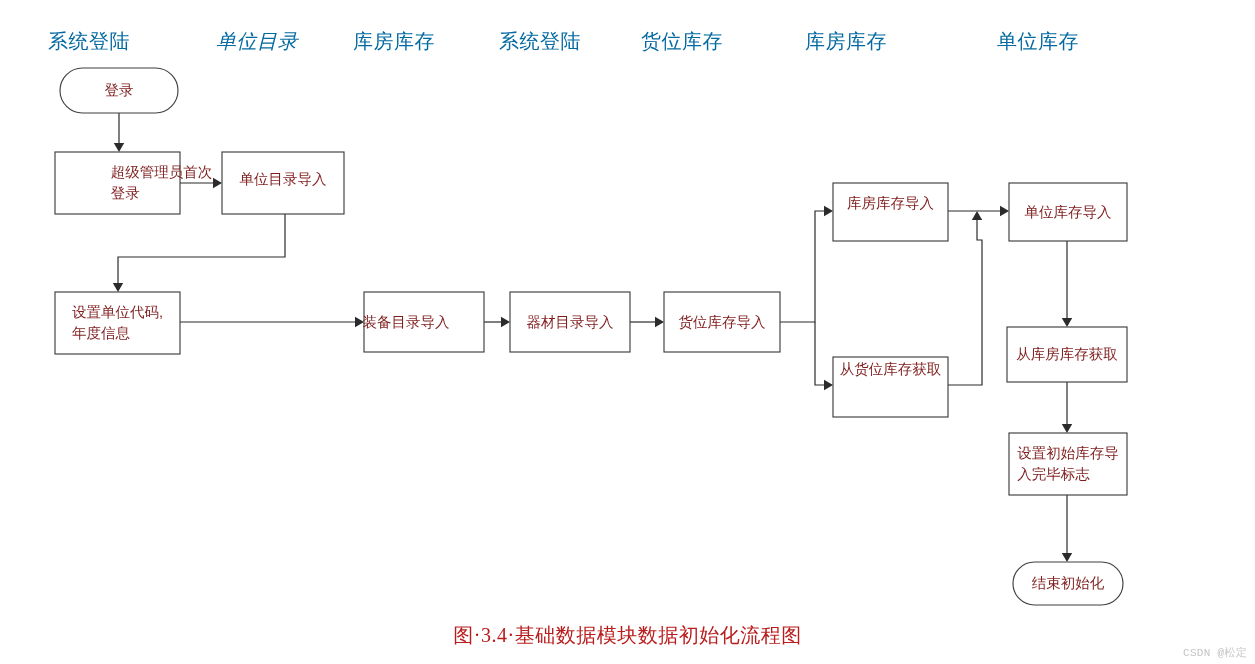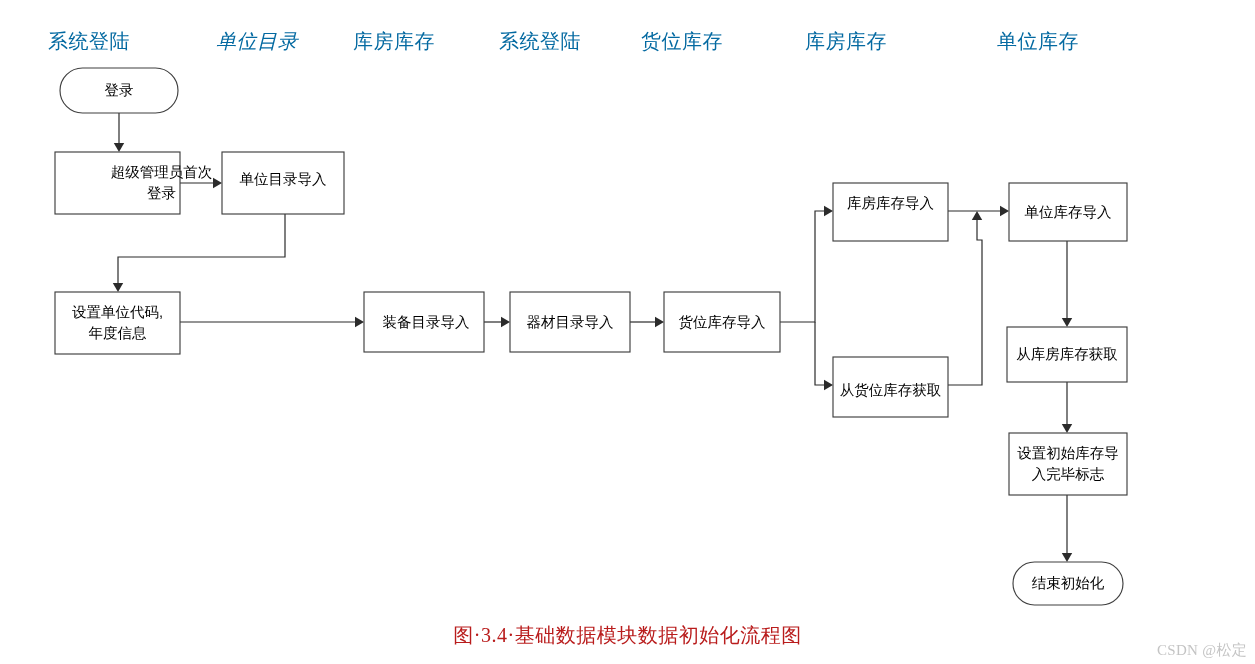--- a/index.html
+++ b/index.html
@@ -38,31 +38,30 @@
   .node-shape {
     fill: #ffffff;
     stroke: #3f3f3f;
     stroke-width: 1.15;
   }
   .node-label {
     position: absolute;
     display: flex;
     align-items: center;
     justify-content: center;
-    text-align: center;
     font-size: 14.5px;
     line-height: 1.42;
-    color: #000000;
+    color: #7f1d1d;
     white-space: pre-line;
     pointer-events: none;
     font-family: "Liberation Sans", "DejaVu Sans", sans-serif;
   }
   .node-label.top-aligned {
     align-items: flex-start;
-    padding-top: 23px;
+    padding-top: 2px;
     box-sizing: border-box;
   }
   .edge-line {
     fill: none;
     stroke: #2b2b2b;
     stroke-width: 1.2;
     stroke-linejoin: miter;
     stroke-linecap: butt;
   }
   .edge-head {
@@ -77,24 +76,24 @@
     text-align: center;
     font-family: "Liberation Serif", "DejaVu Serif", serif;
     font-size: 20px;
     color: #b91c1c;
     letter-spacing: 0.5px;
   }
   #watermark {
     position: absolute;
     right: 8px;
     bottom: 4px;
-    font-size: 15px;
+    font-size: 11px;
     color: #c4c4c4;
     letter-spacing: 0.3px;
-    font-family: Liberation Serif, serif;
+    font-family: Liberation Mono, monospace;
   }
 </style>
 </head>
 <body>
 
 <div id="canvas">
 
   <svg id="flow-svg" viewBox="0 0 1255 664" xmlns="http://www.w3.org/2000/svg">
     <g id="edges-layer">
         <g>
@@ -202,21 +201,21 @@
       <div class="col-header" style="left: 805px; top: 28px; width: 140px;">库房库存</div>
       <div class="col-header" style="left: 997px; top: 28px; width: 140px;">单位库存</div>
     </div>
   <div id="labels-layer">
       <div class="node-label" style="left: 60px; top: 68px; width: 118px; height: 45px;">登录</div>
       <div class="node-label" style="left: 55px; top: 152px; width: 125px; height: 62px; margin-left: 44px;">超级管理员首次
 登录</div>
       <div class="node-label" style="left: 222px; top: 152px; width: 122px; height: 55px;">单位目录导入</div>
       <div class="node-label" style="left: 55px; top: 292px; width: 125px; height: 62px;">设置单位代码,
 年度信息</div>
-      <div class="node-label" style="left: 368px; top: 292px; width: 116px; height: 60px;">装备目录导入</div>
+      <div class="node-label" style="left: 348px; top: 292px; width: 116px; height: 60px;">装备目录导入</div>
       <div class="node-label" style="left: 510px; top: 292px; width: 120px; height: 60px;">器材目录导入</div>
       <div class="node-label" style="left: 664px; top: 292px; width: 116px; height: 60px;">货位库存导入</div>
       <div class="node-label" style="left: 833px; top: 183px; width: 115px; height: 40px;">库房库存导入</div>
       <div class="node-label top-aligned" style="left: 833px; top: 357px; width: 115px; height: 60px;">从货位库存获取</div>
       <div class="node-label" style="left: 1009px; top: 183px; width: 118px; height: 58px;">单位库存导入</div>
       <div class="node-label" style="left: 1007px; top: 327px; width: 120px; height: 55px;">从库房库存获取</div>
       <div class="node-label" style="left: 1009px; top: 433px; width: 118px; height: 62px;">设置初始库存导
 入完毕标志</div>
       <div class="node-label" style="left: 1013px; top: 562px; width: 110px; height: 43px;">结束初始化</div>
     </div>

